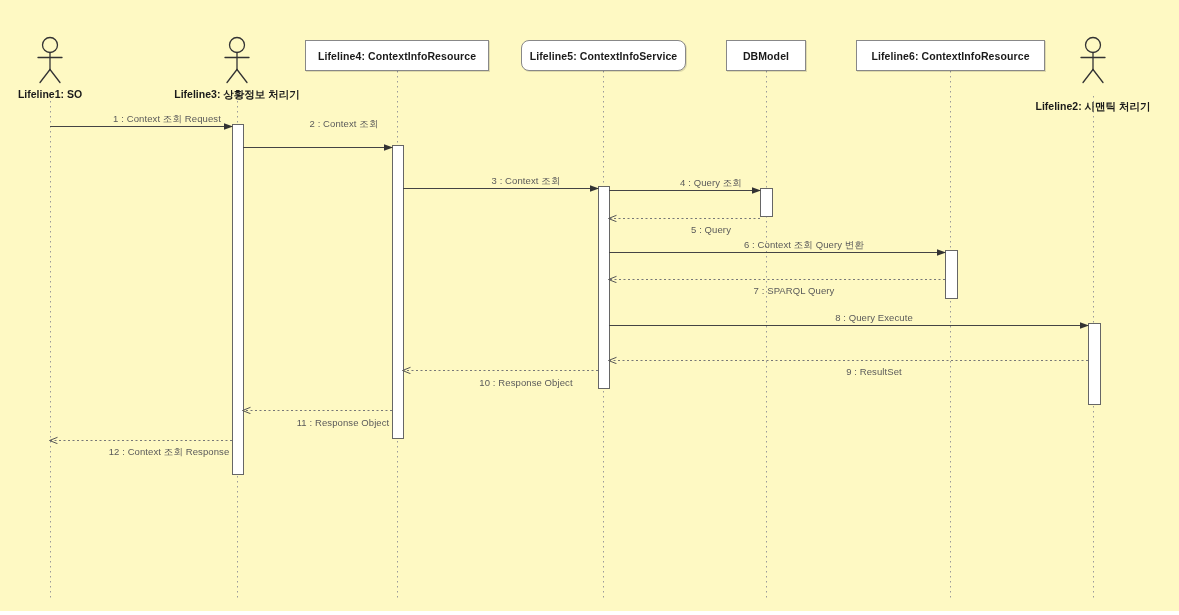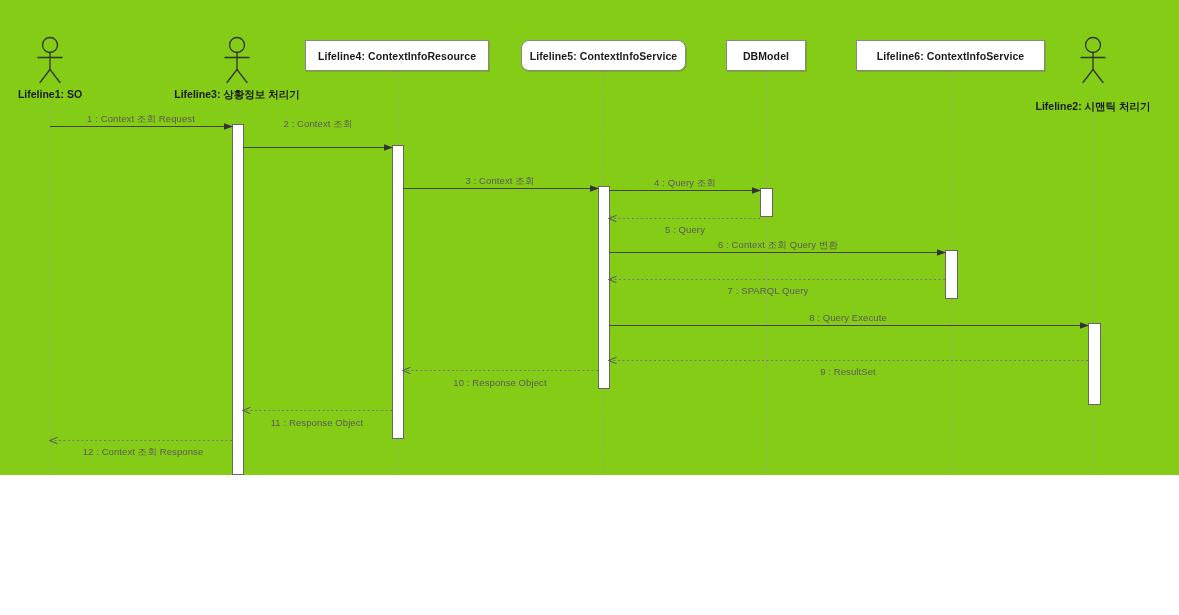--- a/index.html
+++ b/index.html
@@ -8,22 +8,22 @@
     padding: 0;
     background: #ffffff;
   }
   body {
     font-family: "Liberation Sans", "DejaVu Sans", sans-serif;
     color: #333333;
   }
   #diagram {
     position: relative;
     width: 1179px;
-    height: 475px;
-    background: #84cc16;
+    height: 611px;
+    background: #fef9c3;
     overflow: hidden;
     text-decoration: underline;
   }
   #svg-layer {
     position: absolute;
     left: 0;
     top: 0;
     width: 1179px;
     height: 615px;
   }
@@ -56,20 +56,21 @@
     transform: translateX(-50%);
   }
   
   .msg-label {
     position: absolute;
     font-size: 9.5px;
     color: #5a5a5a;
     white-space: nowrap;
     transform: translateX(-50%);
     letter-spacing: 0.1px;
+    margin-left: 26px;
   }
 </style>
 </head>
 <body>
 
 <div id="diagram">
 
   <svg id="svg-layer" xmlns="http://www.w3.org/2000/svg" viewBox="0 0 1179 615">
     <defs>
       <marker id="arrow-solid" markerWidth="9" markerHeight="9" refX="8" refY="3.2" orient="auto" markerUnits="userSpaceOnUse">
@@ -132,21 +133,21 @@
         <line x1="598" y1="370.5" x2="403" y2="370.5" stroke="#777777" stroke-width="1" marker-end="url(#arrow-open)" stroke-dasharray="2 2.5"></line>
         <line x1="392" y1="410.5" x2="243" y2="410.5" stroke="#777777" stroke-width="1" marker-end="url(#arrow-open)" stroke-dasharray="2 2.5"></line>
         <line x1="232" y1="440.5" x2="50" y2="440.5" stroke="#777777" stroke-width="1" marker-end="url(#arrow-open)" stroke-dasharray="2 2.5"></line>
       </g>
   </svg>
 
   <div id="lifeline-boxes">
       <div class="lifeline-box" style="left: 305px; top: 40px; width: 184px; height: 31px;">Lifeline4: ContextInfoResource</div>
       <div class="lifeline-box" style="left: 521px; top: 40px; width: 165px; height: 31px; border-radius: 8px;">Lifeline5: ContextInfoService</div>
       <div class="lifeline-box" style="left: 726px; top: 40px; width: 80px; height: 31px;">DBModel</div>
-      <div class="lifeline-box" style="left: 856px; top: 40px; width: 189px; height: 31px;">Lifeline6: ContextInfoService</div>
+      <div class="lifeline-box" style="left: 856px; top: 40px; width: 189px; height: 31px;">Lifeline6: ContextInfoResource</div>
     </div>
   <div id="actor-labels">
       <div class="actor-label" style="left: 50px; top: 88px;">Lifeline1: SO</div>
       <div class="actor-label" style="left: 237px; top: 88px;">Lifeline3: 상황정보 처리기</div>
       <div class="actor-label" style="left: 1093px; top: 88px; margin-top: 12px;">Lifeline2: 시맨틱 처리기</div>
     </div>
   <div id="message-labels">
       <div class="msg-label" style="left: 141px; top: 113px;">1 : Context 조회 Request</div>
       <div class="msg-label" style="left: 318px; top: 118px; text-align: center;">2 : Context 조회</div>
       <div class="msg-label" style="left: 500px; top: 175px;">3 : Context 조회</div>

